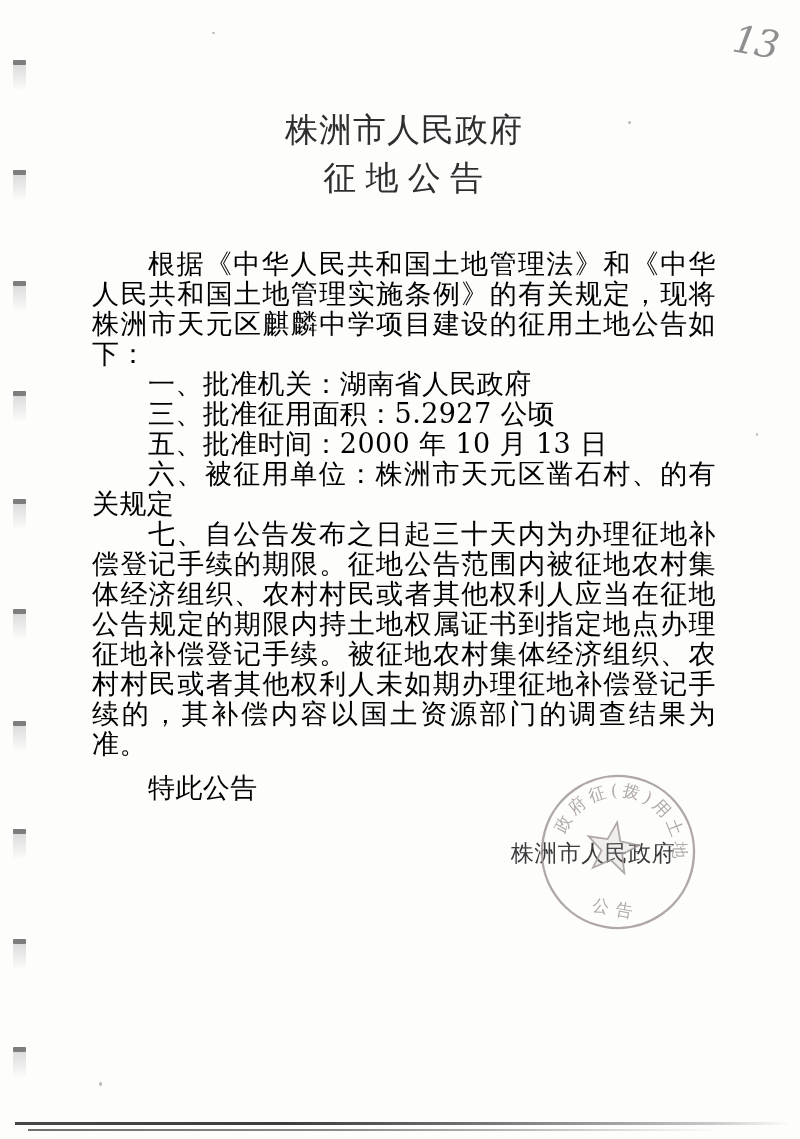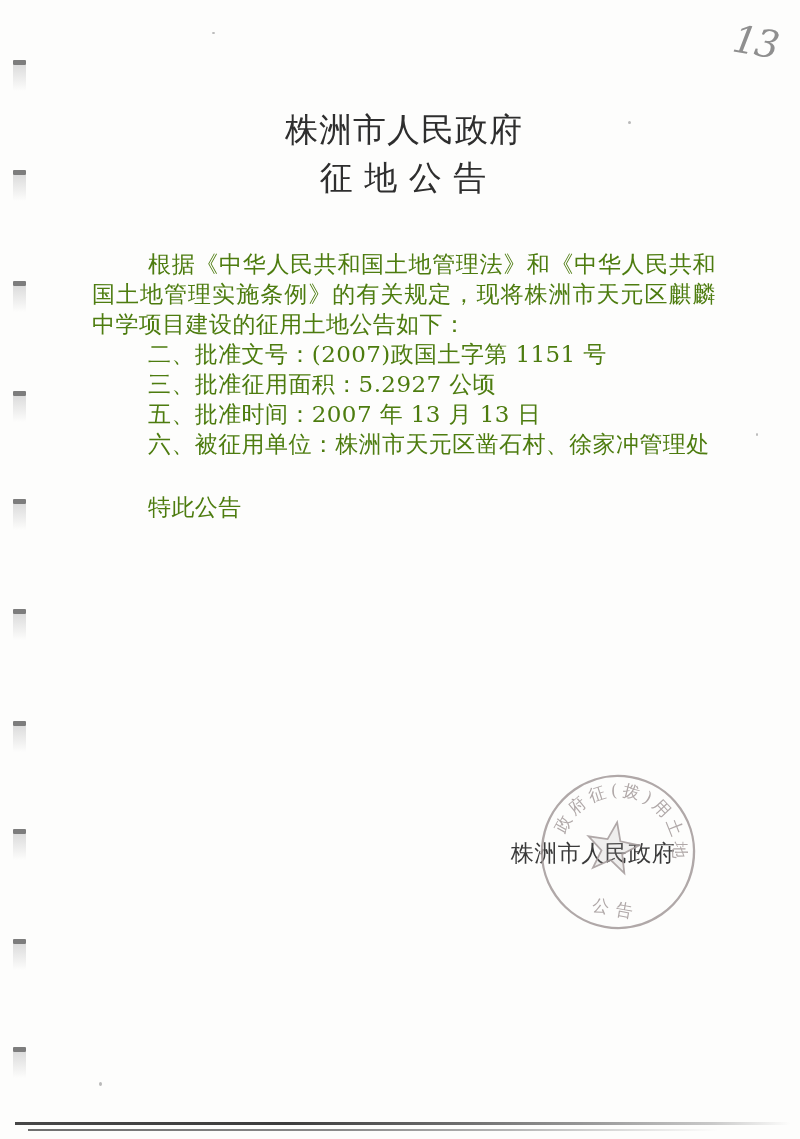--- a/index.html
+++ b/index.html
@@ -52,36 +52,37 @@
   .title-line1 {
     font-size: 33px;
     letter-spacing: 1px;
     line-height: 48px;
   }
   .title-line2 {
     font-size: 33px;
     letter-spacing: 2px;
     word-spacing: -3px;
     line-height: 48px;
+    font-family: Liberation Serif, serif;
   }
 
   
   .content {
     position: absolute;
     left: 92px; top: 249px;
     width: 624px;
-    font-size: 23px;
+    font-size: 27px;
     line-height: 30px;
     letter-spacing: 0.4px;
     text-align: justify;
     word-break: break-all;
-    color: #4d7c0f;
+    color: #000000;
   }
   .content p { margin: 0; text-indent: 56px; }
-  .content p.closing { margin-top: 33px; }
+  .content p.closing { margin-top: 14px; }
 
   
   .signature {
     position: absolute;
     left: 478px; top: 838px;
     width: 230px;
     text-align: center;
     font-size: 23px;
     line-height: 31px;
     letter-spacing: 0.5px;
@@ -136,24 +137,25 @@
   <div class="bind-mark" style="top:939px"></div>
   <div class="bind-mark" style="top:1047px"></div>
 
   <div class="title-block">
     <div class="title-line1">株洲市人民政府</div>
     <div class="title-line2">征 地 公 告</div>
   </div>
 
   <div class="content">
     <p>根据《中华人民共和国土地管理法》和《中华人民共和国土地管理实施条例》的有关规定，现将株洲市天元区麒麟中学项目建设的征用土地公告如下：</p>
-    <p>二、批准文号：(2007)政国土字第 1151 号</p>
+    <p>一、批准机关：湖南省人民政府</p>
     <p>三、批准征用面积：5.2927 公顷</p>
-    <p>五、批准时间：2007 年 13 月 13 日</p>
-    <p>六、被征用单位：株洲市天元区凿石村、徐家冲管理处</p>
+    <p>五、批准时间：2000 年 10 月 13 日</p>
+    <p>六、被征用单位：株洲市天元区凿石村、的有关规定</p>
+    <p>七、自公告发布之日起三十天内为办理征地补偿登记手续的期限。征地公告范围内被征地农村集体经济组织、农村村民或者其他权利人应当在征地公告规定的期限内持土地权属证书到指定地点办理征地补偿登记手续。被征地农村集体经济组织、农村村民或者其他权利人未如期办理征地补偿登记手续的，其补偿内容以国土资源部门的调查结果为准。</p>
     <p class="closing">特此公告</p>
   </div>
 
   <div class="signature">
     <div>株洲市人民政府</div>
   </div>
 
   <svg class="stamp" viewBox="0 0 172 172">
     <g transform="rotate(10 86 86)" stroke="currentColor" fill="none">
       <circle cx="86" cy="86" r="76" stroke-width="2.4"></circle>

